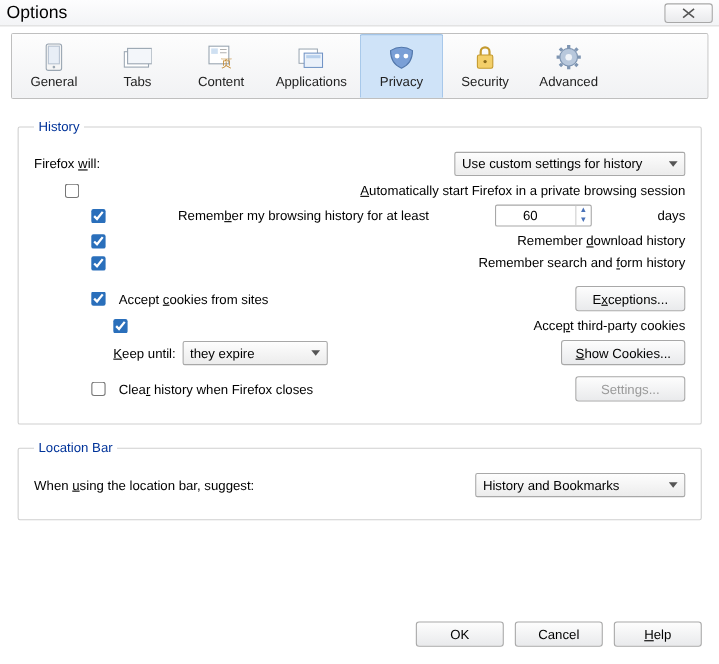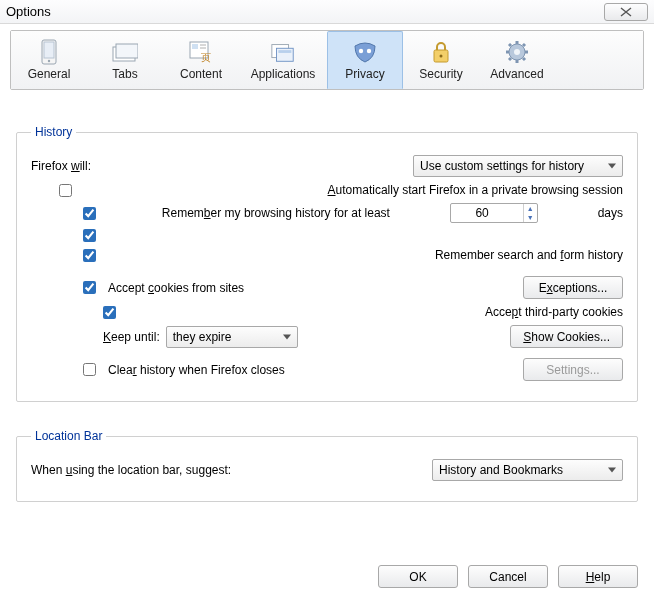--- a/index.html
+++ b/index.html
@@ -14,21 +14,21 @@
     position: relative;
   }
   .titlebar {
     height: 24px;
     background: linear-gradient(#fdfdfe,#f3f4f6);
     border-bottom: 1px solid #d9d9d9;
     display: flex;
     align-items: center;
     padding: 0 6px;
   }
-  .titlebar .title { flex:1; font-size:13px; }
+  .titlebar .title { flex:1; font-size:16px; }
   .close-btn {
     width: 44px; height:18px;
     border:1px solid #a8a8a8;
     border-radius: 3px;
     background: linear-gradient(#fdfdfe,#e9eaec);
     display:flex; align-items:center; justify-content:center;
     font-size:11px; color:#555;
     cursor:default;
   }
   .toolbar-frame {
@@ -55,21 +55,21 @@
     background: #cfe3f8;
     border:1px solid #9cc0e6;
     border-bottom:1px solid #cfe3f8;
     border-radius:2px 2px 0 0;
   }
   .tab .ico { width:26px; height:26px; display:flex; align-items:center; justify-content:center; }
   .content { padding: 8px 16px 0 16px; }
   fieldset {
     border:1px solid #d0d0d0;
     border-radius:2px;
-    margin: 27px 0 14px 0;
+    margin: 10px 0 14px 0;
     padding: 10px 14px 14px 14px;
   }
   legend { padding:0 4px; color:#003399; font-size:12px; }
   .row { display:flex; align-items:center; gap:6px; margin:6px 0;justify-content:space-between; }
   .indent1 { padding-left: 28px; }
   .indent2 { padding-left: 52px; }
   .indent3 { padding-left: 72px; }
   select {
     font: inherit;
     border:1px solid #a8a8a8;
@@ -244,20 +244,21 @@
         <span class="spin">
             <div>▲</div>
             <div>▼</div>
           </span>
       </span>
       <span class="lbl">days</span>
     </div>
 
     <div class="row indent2">
       <input type="checkbox" checked="" style="">
+      <span class="lbl"><span>Remember </span><u>d</u><span>ownload history</span></span>
     </div>
 
     <div class="row indent2">
       <input type="checkbox" checked="" style="">
       <span class="lbl"><span>Remember search and </span><u>f</u><span>orm history</span></span>
     </div>
 
     <div class="row indent2" style="margin-top:14px">
       <input type="checkbox" checked="" style="">
       <span class="lbl"><span>Accept </span><u>c</u><span>ookies from sites</span></span>

